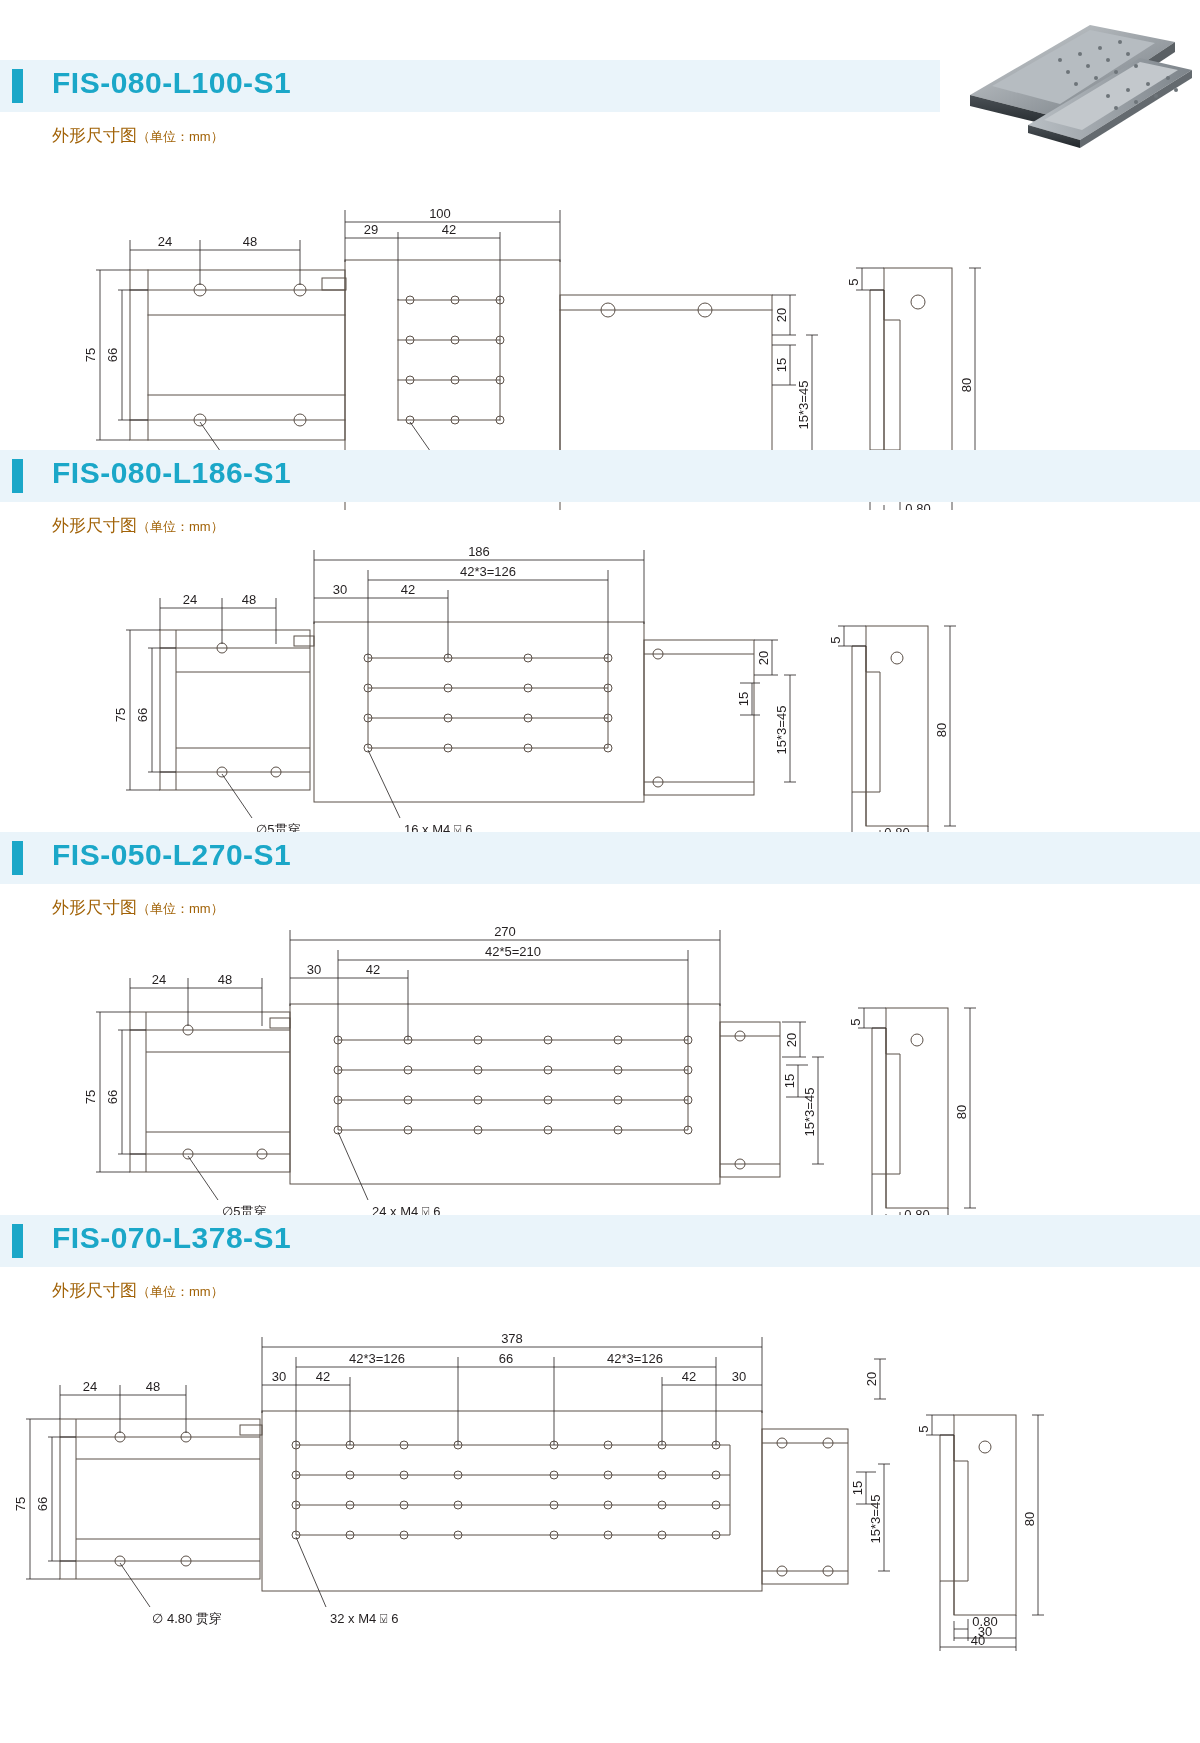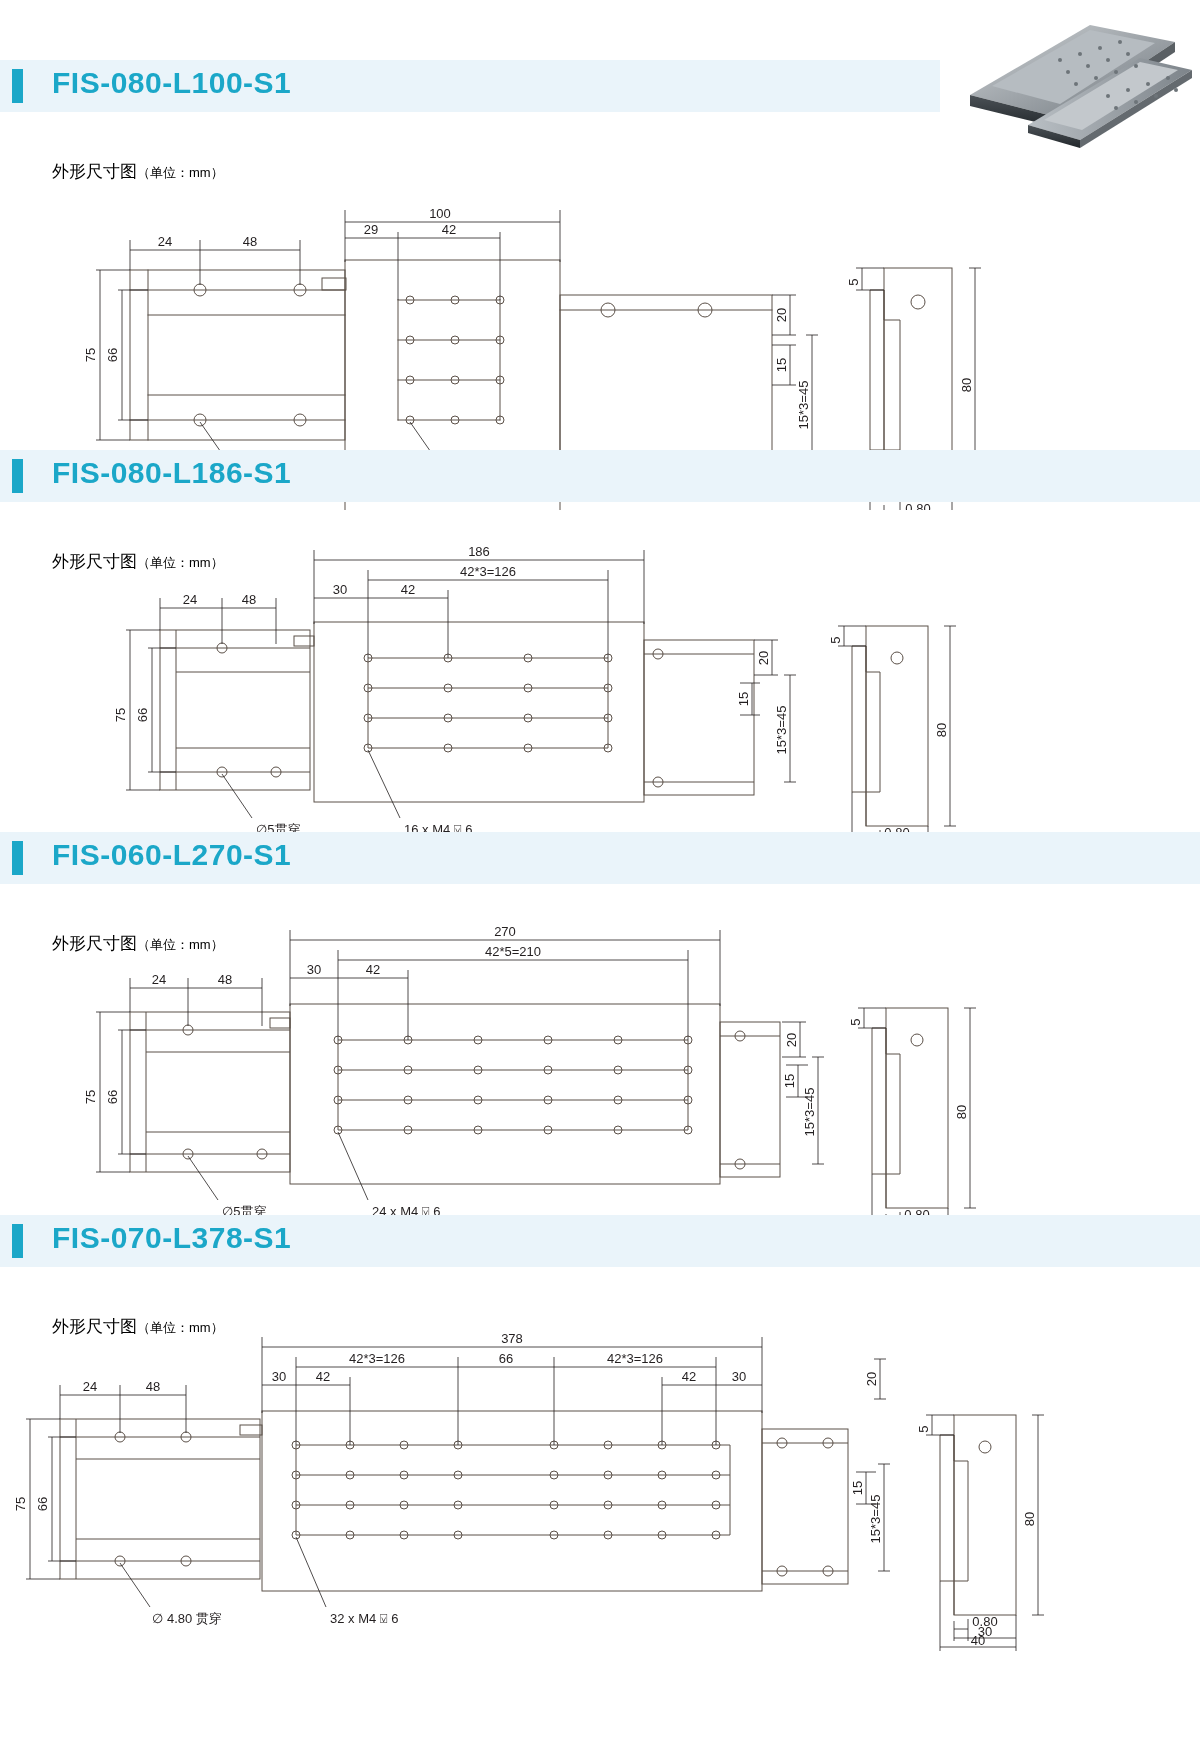--- a/index.html
+++ b/index.html
@@ -4,21 +4,21 @@
 <style>
   html,body{margin:0;padding:0;background:#ffffff;}
   body{width:1200px;height:1743px;font-family:"Liberation Sans",sans-serif;color:#231f20;position:relative;overflow:hidden;}
   .page{position:relative;width:1200px;height:1743px;border-radius:11px;}
 
   
   .sec{position:absolute;left:0;width:1200px;}
   .hdr{position:relative;height:52px;background:#eaf4fa;}
   .hdr .tick{position:absolute;left:12px;top:9px;width:11px;height:34px;background:#1ba7c8;}
   .hdr .title{position:absolute;left:52px;top:6px;font-size:30px;font-weight:bold;color:#1ba7c8;letter-spacing:.5px;font-family:"Liberation Sans",sans-serif;}
-  .subt{position:absolute;left:52px;font-size:17px;color:#000000;margin-top:36px;}
+  .subt{position:absolute;left:52px;font-size:17px;color:#a16207;}
   .subt .u{font-size:13px;}
 
   
   .dw{position:absolute;}
   .dw svg{display:block;}
 
   
   .photo{position:absolute;right:0;top:0;width:260px;height:150px;}
 </style>
 </head>
@@ -308,21 +308,21 @@
           <text x="256" y="294">∅5贯穿</text>
           <text x="404" y="294">16 x M4 ⍌ 6</text>
         </g>
       </svg>
     </div>
   </div>
 
   <div class="sec" style="top:832px;">
     <div class="hdr">
       <div class="tick"></div>
-      <div class="title">FIS-060-L270-S1</div>
+      <div class="title">FIS-050-L270-S1</div>
     </div>
     <div class="subt" style="top:64px;">
       <span>外形尺寸图</span><span class="u">（单位：mm）</span>
     </div>
 
     <div class="dw" style="left:0px;top:90px;">
       <svg width="1200" height="320" viewBox="0 0 1200 320">
         <g fill="none" stroke="#5b5048" stroke-width="1">
           <rect x="130" y="90" width="160" height="160"></rect>
           <line x1="146" y1="90" x2="146" y2="250"></line>

